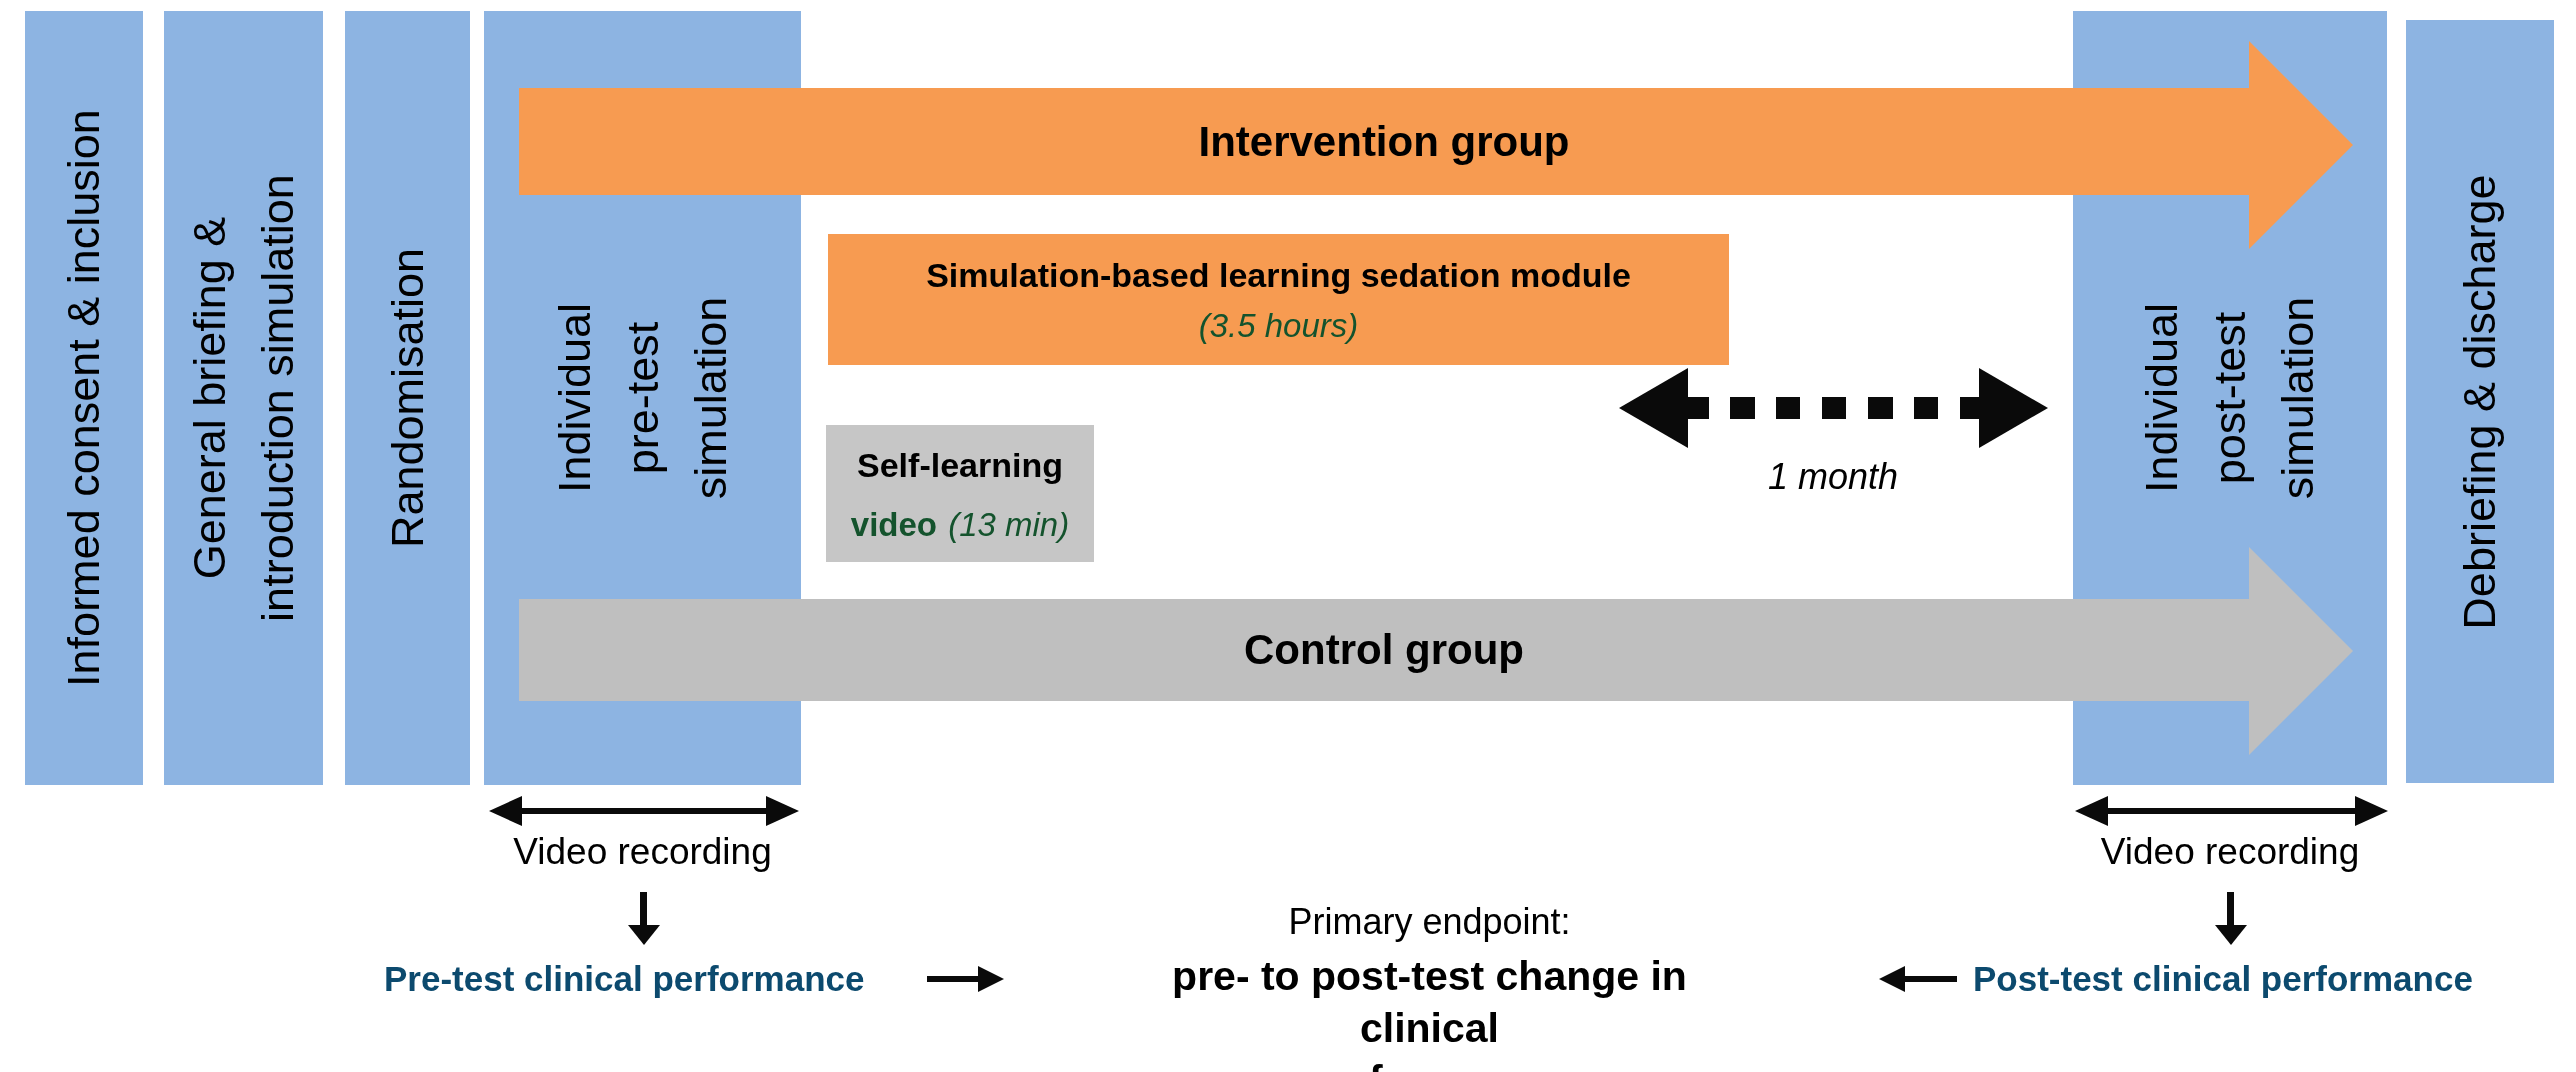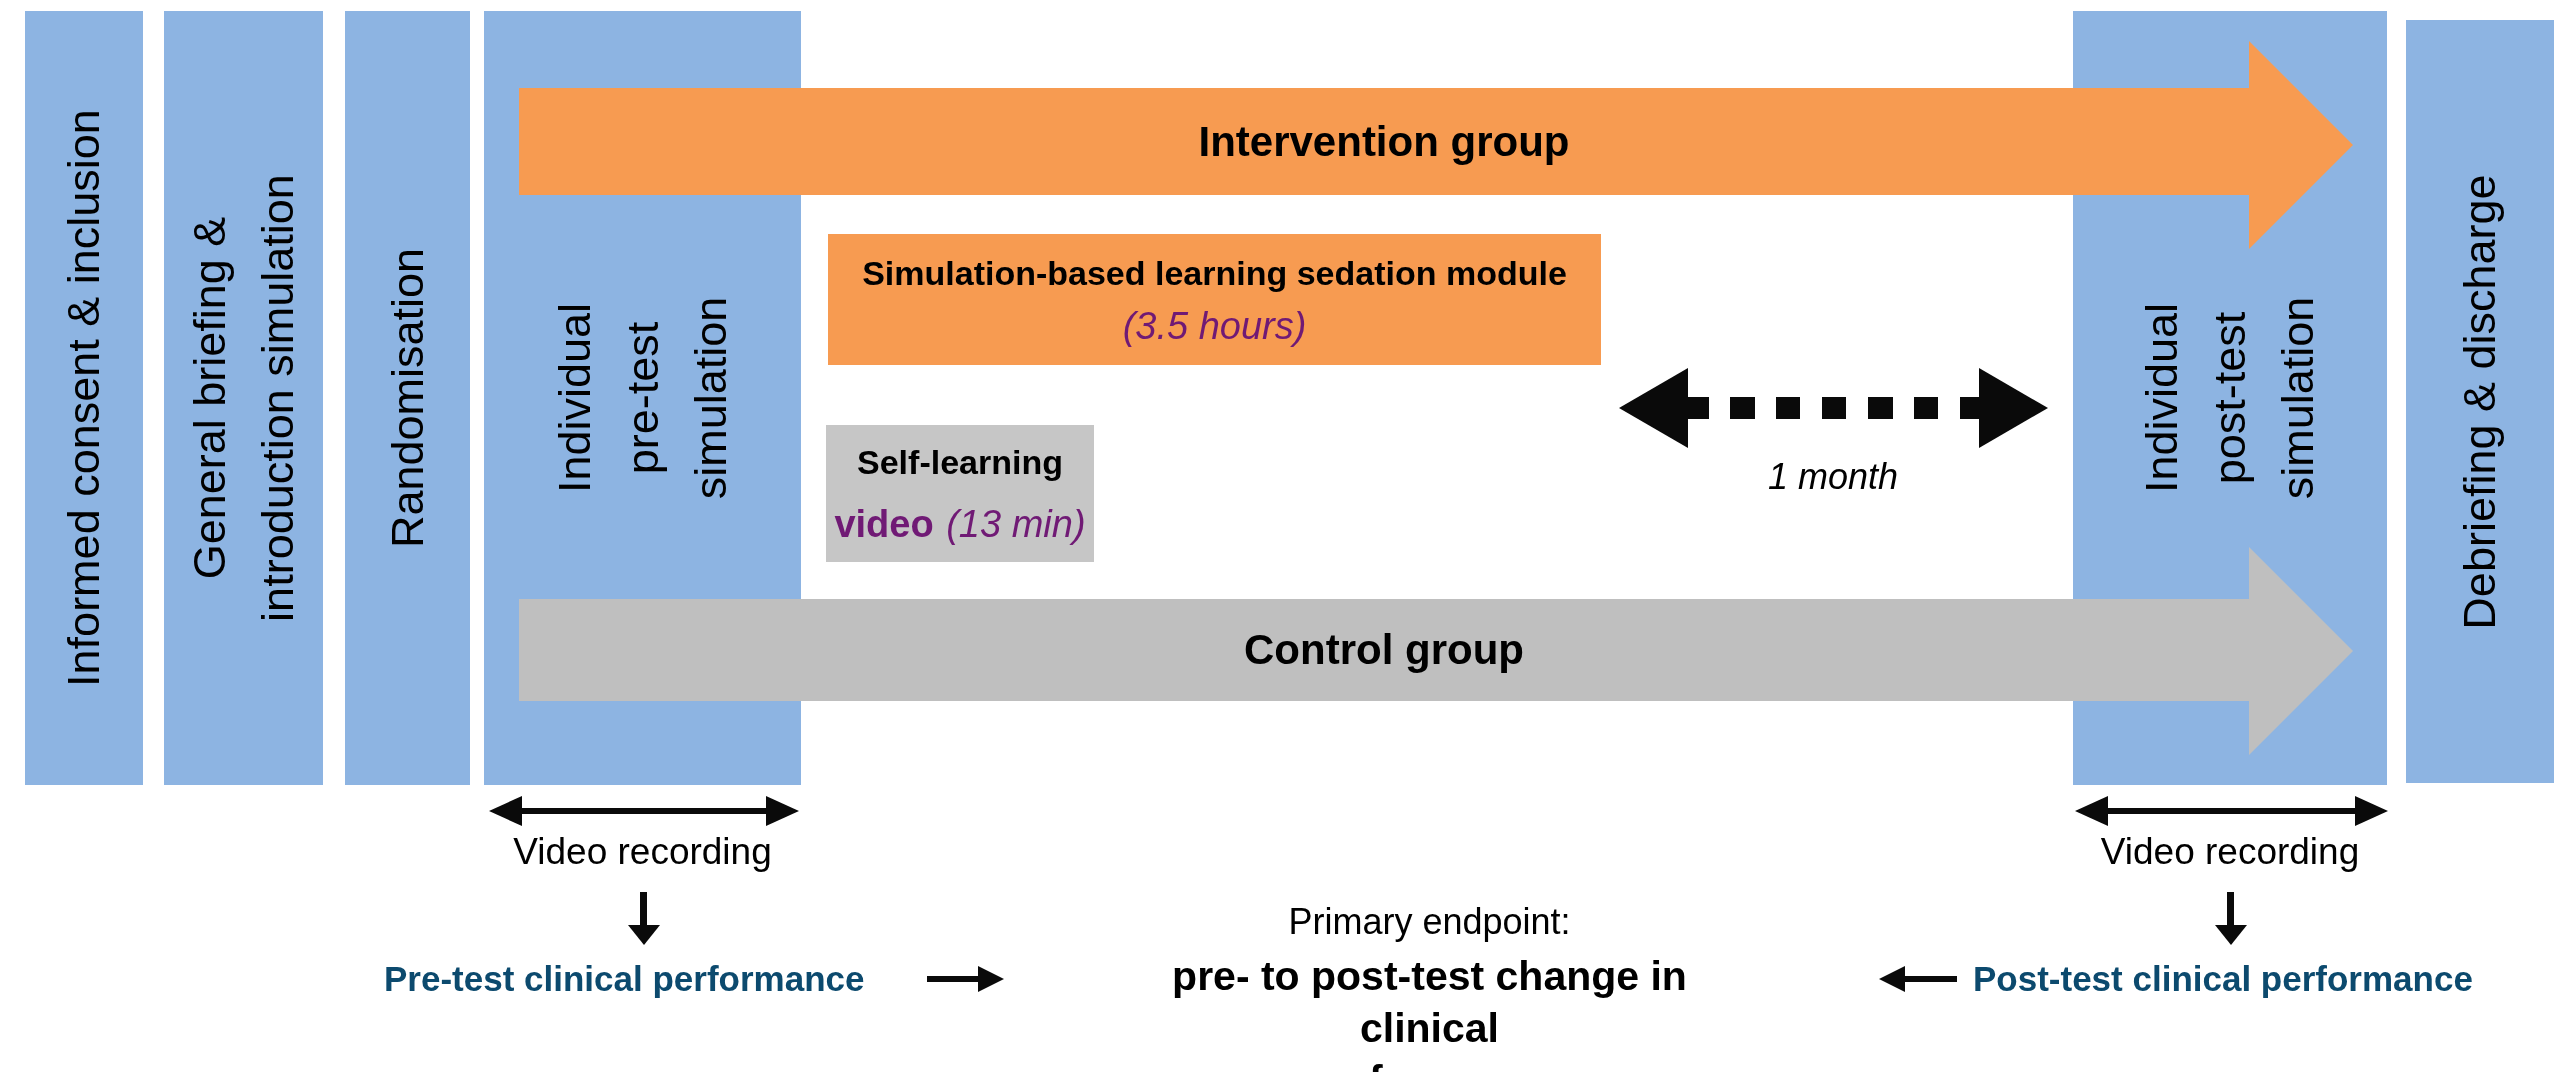--- a/index.html
+++ b/index.html
@@ -19,21 +19,21 @@
   .group-label{font-size:42px;font-weight:bold;color:#000;white-space:nowrap;}
   .tri{width:0;height:0;}
   .head-right-orange{position:absolute;border-top:104px solid transparent;border-bottom:104px solid transparent;border-left:104px solid var(--orange);}
   .head-right-gray{position:absolute;border-top:104px solid transparent;border-bottom:104px solid transparent;border-left:104px solid var(--gray);}
 
   
   .box{position:absolute;display:flex;flex-direction:column;align-items:center;justify-content:center;gap:10px;text-align:center;}
   .box.orange{background:var(--orange);}
   .box.gray{background:var(--graybox);}
   .box-line1{font-size:34px;font-weight:bold;color:#000;white-space:pre-line;line-height:43px;}
-  .box-line2{font-size:38px;color:#701a75;}
+  .box-line2{font-size:33px;color:#14532d;}
   .it{font-style:italic;}
   .b{font-weight:bold;}
 
   
   .dash-line{position:absolute;height:21.6px;
     background:repeating-linear-gradient(90deg,var(--ink) 0 24.5px,transparent 24.5px 46px);}
   .dash-tri-l{position:absolute;border-top:40px solid transparent;border-bottom:40px solid transparent;border-right:69px solid var(--ink);}
   .dash-tri-r{position:absolute;border-top:40px solid transparent;border-bottom:40px solid transparent;border-left:69px solid var(--ink);}
   .month-label{position:absolute;text-align:center;font-size:36px;font-style:italic;color:#000;}
 
@@ -86,21 +86,21 @@
   </div>
   <div class="col" style="left:2406px;top:20px;width:148px;height:763px">
     <div class="vlabel">Debriefing &amp; discharge</div>
   </div>
 
   <div class="arrow-body orange" style="left:519px;top:88px;width:1730px;height:107px">
     <span class="group-label">Intervention group</span>
   </div>
   <div class="tri head-right-orange" style="left:2249px;top:41px"></div>
 
-  <div class="box orange" style="left:828px;top:234px;width:773px;height:131px">
+  <div class="box orange" style="left:828px;top:234px;width:901px;height:131px">
     <div class="box-line1">Simulation-based learning sedation module</div>
     <div class="box-line2 it">(3.5 hours)</div>
   </div>
 
   <div class="box gray" style="left:826px;top:425px;width:268px;height:137px;gap:19px">
     <div class="box-line1">Self-learning</div>
     <div class="box-line2">
       <span class="b">video</span>
       <span class="it" style="margin-left:2px">(13 min)</span>
     </div>

